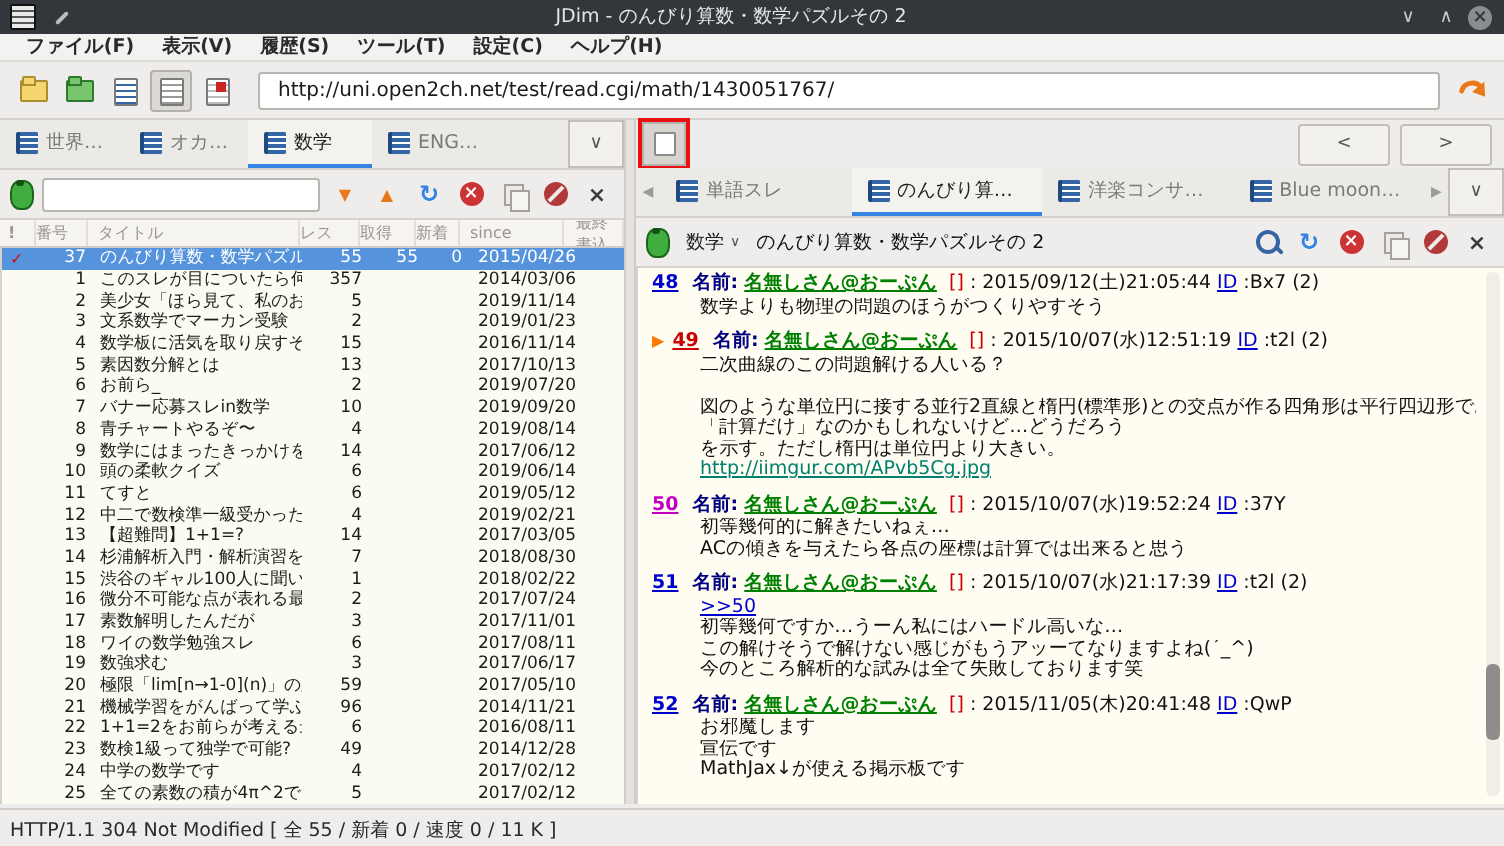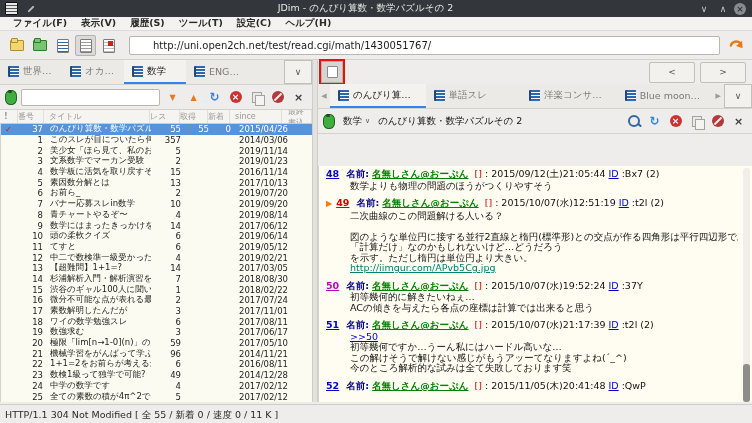--- a/index.html
+++ b/index.html
@@ -25,21 +25,21 @@
   .tool-btn.active{background:#dcdad6;border:1px solid #b5b2ad;}
   .folder{width:12px;height:9px;border-radius:1px;position:relative;}
   .folder::before{content:"";position:absolute;left:0;top:-3px;width:5px;height:3px;border-radius:1px 1px 0 0;background:inherit;border:inherit;}
   .folder.yellow{background:#f5d570;border:1px solid #a98f2f;}
   .folder.green{background:#79c46f;border:1px solid #2c7a2c;}
   .page{width:10px;height:12px;background:#fff;border:1px solid #7a7a7a;border-radius:1px;}
   .page.blue-lines{background-image:repeating-linear-gradient(#fff 0 2px,#3465a4 2px 3px);}
   .page.gray-lines{background-image:repeating-linear-gradient(#fff 0 2px,#9a9a9a 2px 3px);}
   .page.red-mark{position:relative;background-image:repeating-linear-gradient(#fff 0 2px,#bbb 2px 3px);}
   .page.red-mark::after{content:"";position:absolute;right:1px;top:1px;width:5px;height:5px;background:#cc2222;}
-  .url-field{flex:1;height:17px;margin:0 6px 0 8px;font-size:10px;font-family:"DejaVu Sans",sans-serif;border:1px solid #b9b6b1;border-radius:2px;padding:0 23px;background:#fff;color:#1a1a1a;}
+  .url-field{flex:1;height:17px;margin:0 6px 0 8px;font-size:10px;font-family:"DejaVu Sans",sans-serif;border:1px solid #b9b6b1;border-radius:2px;padding:0 9px;background:#fff;color:#1a1a1a;}
   .go-btn{width:20px;height:20px;display:flex;align-items:center;justify-content:center;}
 
   
   .main{position:absolute;left:0;top:60px;width:752px;height:342px;display:flex;}
   .panel-left{width:312px;display:flex;flex-direction:column;background:#efedeb;}
   .splitter{width:6px;background:#e4e2de;border-left:1px solid #d0cdc8;border-right:1px solid #d0cdc8;box-sizing:border-box;}
   .panel-right{flex:1;display:flex;flex-direction:column;background:#efedeb;min-width:0;}
 
   
   .tabbar{height:24px;display:flex;align-items:stretch;background:#eceae6;border-bottom:1px solid #d5d2cd;}
@@ -89,21 +89,21 @@
   
   .thread-topbar{height:24px;display:flex;align-items:center;background:#efedeb;padding:0 6px 0 3px;gap:3px;box-sizing:border-box;}
   .panel-toggle{width:20px;height:20px;background:#d8d5d0;border:1px solid #b5b2ad;outline:2px solid #e81010;display:flex;align-items:center;justify-content:center;}
   .panel-toggle .page{width:9px;height:10px;border-color:#8a8a8a;}
   .nav-btn{width:44px;height:19px;border:1px solid #c3c0ba;background:#f3f1ee;border-radius:2px;font-size:9px;color:#555;display:flex;align-items:center;justify-content:center;margin-left:2px;}
   .board-drop{display:flex;align-items:center;gap:3px;font-size:9.5px;color:#222;padding:0 4px;}
   .drop-arrow{font-size:7px;color:#555;}
   .thread-title{font-size:9.5px;color:#111;white-space:nowrap;overflow:hidden;text-overflow:ellipsis;max-width:210px;}
 
   
-  .posts{flex:1;background:#fffdf2;border-left:1px solid #d5d2cd;position:relative;overflow:hidden;padding:3px 14px 0 7px;box-sizing:border-box;font-size:9.5px;line-height:10.5px;color:#111;margin-top:32px;}
+  .posts{flex:1;background:#fffdf2;border-left:1px solid #d5d2cd;position:relative;overflow:hidden;padding:3px 14px 0 7px;box-sizing:border-box;font-size:9.5px;line-height:10.5px;color:#111;}
   .post{margin-bottom:7px;}
   .post-header{white-space:nowrap;margin-bottom:1px;}
   .p-marker{color:#ff7800;font-size:8px;margin-right:1px;}
   .p-num{text-decoration:underline;font-weight:bold;margin-right:4px;}
   .num-blue{color:#0000cc;}
   .num-red{color:#cc0000;}
   .num-magenta{color:#c000c0;}
   .p-namelabel{color:#000080;font-weight:bold;}
   .p-name{color:#008000;font-weight:bold;text-decoration:underline;}
   .p-mail{color:#cc0000;margin-left:3px;}
@@ -498,27 +498,27 @@
             <span class="page"></span>
           </span>
         <span class="spacer"></span>
         <span class="nav-btn">&lt;</span>
         <span class="nav-btn">&gt;</span>
       </div>
       <div class="tabbar">
         <span class="tab-scroll" style="order:-1">◀</span>
         <span class="tab-scroll" style="order:98">▶</span>
         <span class="tab-drop" style="order:99">∨</span>
-      <div class="rtab active">
+      <div class="rtab">
+    <span class="doc-icon"></span>
+    <span class="rtab-label">単語スレ</span>
+  </div>
+          <div class="rtab active">
     <span class="doc-icon"></span>
     <span class="rtab-label">のんびり算数…</span>
-  </div>
-          <div class="rtab">
-    <span class="doc-icon"></span>
-    <span class="rtab-label">単語スレ</span>
   </div>
           <div class="rtab">
     <span class="doc-icon"></span>
     <span class="rtab-label">洋楽コンサートスレ</span>
   </div>
           <div class="rtab">
     <span class="doc-icon"></span>
     <span class="rtab-label">Blue moonston…</span>
   </div>
         </div>
@@ -623,20 +623,25 @@
     <div class="post-header">
       
       <a class="p-num num-blue">52</a>
       <span class="p-namelabel">名前:</span>
       <a class="p-name">名無しさん@おーぷん</a>
       <span class="p-mail"> []</span>
       <span class="p-date">: 2015/11/05(木)20:41:48 </span>
       <a class="p-id">ID</a>
       <span class="p-idrest">:QwP</span>
     </div>
+    <div class="post-body">
+              <div class="pline">お邪魔します</div>
+              <div class="pline">宣伝です</div>
+              <div class="pline">MathJax↓が使える掲示板です</div>
+            </div>
   </div>
           <div class="vscroll">
             <div class="vthumb"></div>
           </div>
       </div>
     </div>
   </div>
 
   <div class="statusbar">
     <span>HTTP/1.1 304 Not Modified [ 全 55 / 新着 0 / 速度 0 / 11 K ]</span>

